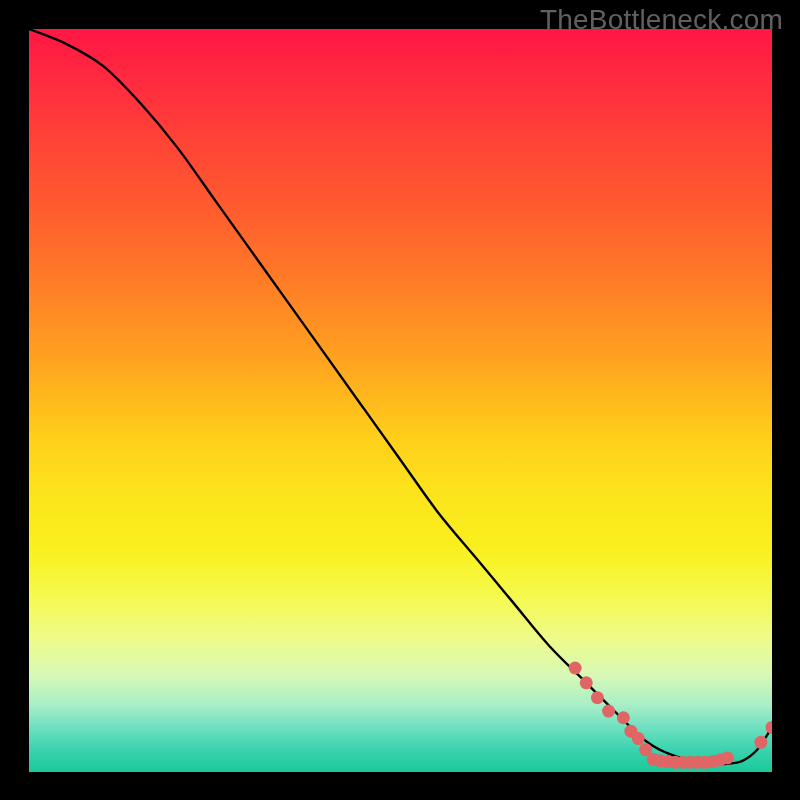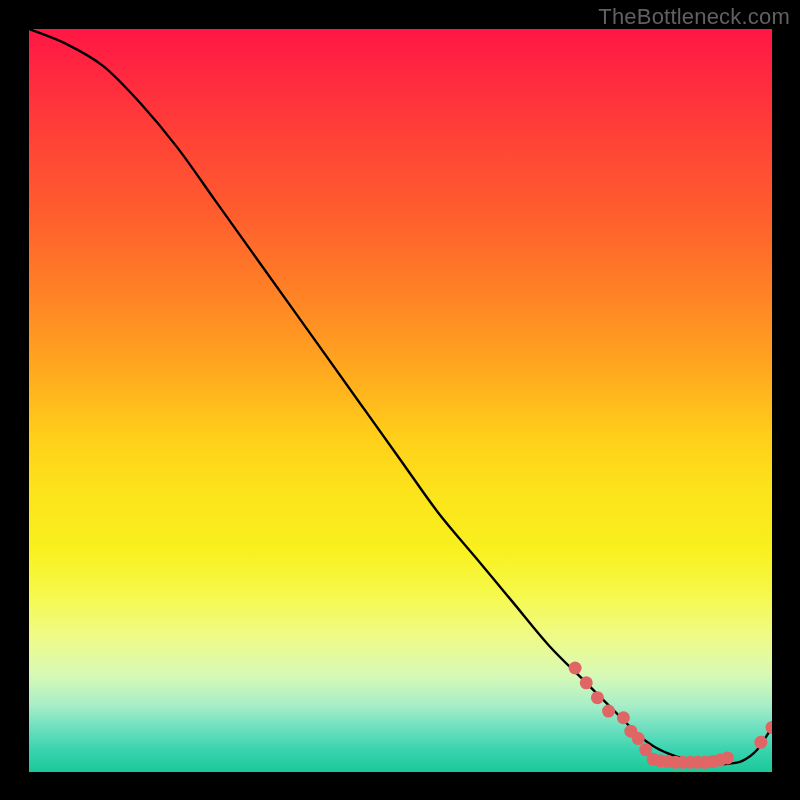--- a/index.html
+++ b/index.html
@@ -13,23 +13,23 @@
   }
   .frame {
     position: relative;
     width: 800px;
     height: 800px;
     background: #000;
   }
   .watermark {
     position: absolute;
     top: 4px;
-    right: 10px;
+    right: 17px;
     color: #606060;
-    font-size: 22px;
+    font-size: 28px;
     font-weight: 500;
     letter-spacing: 0.2px;
     z-index: 30;
   }
   .plot-area {
     position: absolute;
     left: 29px;
     top: 29px;
     width: 743px;
     height: 743px;

